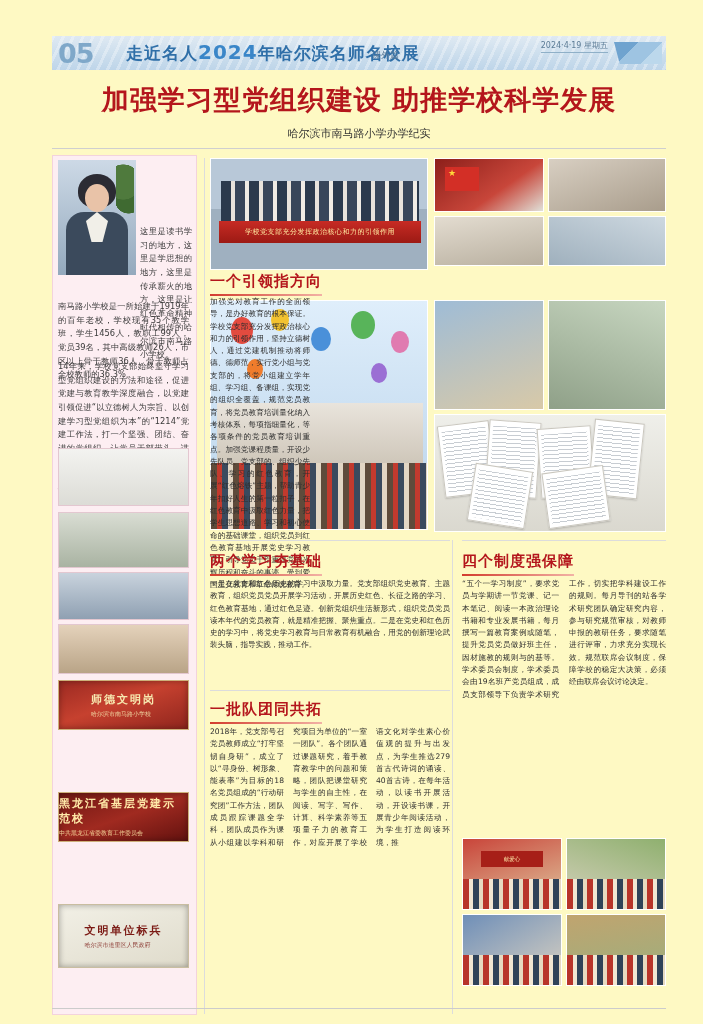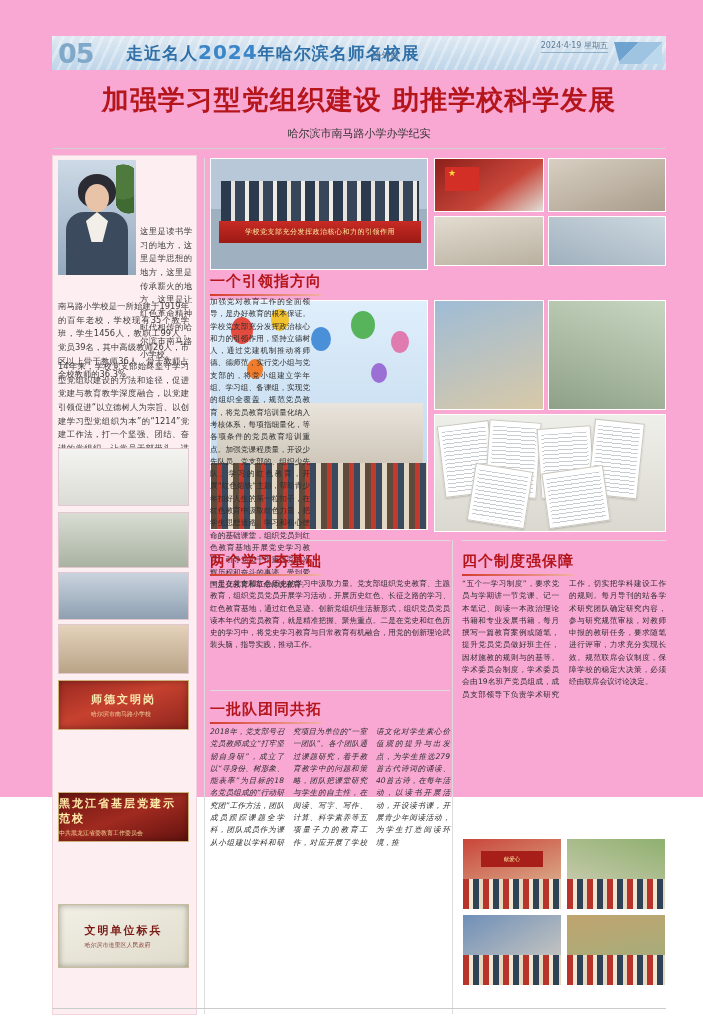--- a/index.html
+++ b/index.html
@@ -6,22 +6,22 @@
   html, body { margin:0; padding:0; }
   body {
     width: 703px; height: 1024px;
     background: #ffffff;
     font-family: "DejaVu Sans", "Liberation Sans", sans-serif;
     overflow: hidden;
     position: relative;
   }
   .page {
     position: relative;
-    width: 703px; height: 797px;
-    background: #f9a8d4;
+    width: 703px; height: 1024px;
+    background: #fef9c3;
   }
 
   
   .masthead {
     position:absolute; left:52px; top:36px; width:614px; height:34px;
     background: linear-gradient(180deg,#dfe9f2 0%, #cfe0ee 45%, #bed5e9 100%);
     overflow:hidden;
   }
   .masthead:before{
     content:""; position:absolute; left:0; top:0; width:100%; height:100%;
@@ -297,21 +297,21 @@
   <div class="vrule" style="left:204px; top:158px; height:856px;"></div>
   <div class="vrule" style="left:452px; top:540px; height:474px;"></div>
   <div class="hrule" style="left:210px; top:540px; width:240px;"></div>
   <div class="hrule" style="left:462px; top:540px; width:204px;"></div>
   <div class="hrule" style="left:210px; top:690px; width:240px;"></div>
 
   <div class="sec-h" style="left:210px; top:552px;">两个学习夯基础</div>
   <div class="bodytext" style="left:210px; top:578px; width:240px; height:104px;">一是在党史和红色历史的学习中汲取力量。党支部组织党史教育、主题教育，组织党员党员开展学习活动，开展历史红色、长征之路的学习、红色教育基地，通过红色足迹。创新党组织生活新形式，组织党员党员读本年代的党员教育，就是精准把握、聚焦重点。二是在党史和红色历史的学习中，将党史学习教育与日常教育有机融合，用党的创新理论武装头脑，指导实践，推动工作。</div>
 
   <div class="sec-h" style="left:210px; top:700px;">一批队团同共拓</div>
-  <div class="bodytext" style="left:210px; top:726px; width:240px; height:286px; column-count:3; column-gap:9px;font-style:italic;">2018年，党支部号召党员教师成立“打牢坚韧自身研”，成立了以“寻身份、树形象、能表率”为目标的18名党员组成的“行动研究团”工作方法，团队成员跟踪课题全学科，团队成员作为课从小组建以学科和研究项目为单位的“一室一团队”。各个团队通过课题研究，着手教育教学中的问题和策略，团队把课堂研究与学生的自主性，在阅读、写字、写作、计算、科学素养等五项量子力的教育工作，对应开展了学校语文化对学生素心价值观的提升与出发点，为学生推选279首古代诗词的诵读、40首古诗，在每年活动，以读书开展活动，开设读书课，开展青少年阅读活动，为学生打造阅读环境，推</div>
+  <div class="bodytext" style="left:210px; top:726px; width:240px; height:286px; column-count:3; column-gap:9px;">2018年，党支部号召党员教师成立“打牢坚韧自身研”，成立了以“寻身份、树形象、能表率”为目标的18名党员组成的“行动研究团”工作方法，团队成员跟踪课题全学科，团队成员作为课从小组建以学科和研究项目为单位的“一室一团队”。各个团队通过课题研究，着手教育教学中的问题和策略，团队把课堂研究与学生的自主性，在阅读、写字、写作、计算、科学素养等五项量子力的教育工作，对应开展了学校语文化对学生素心价值观的提升与出发点，为学生推选279首古代诗词的诵读、40首古诗，在每年活动，以读书开展活动，开设读书课，开展青少年阅读活动，为学生打造阅读环境，推</div>
 
   <div class="sec-h" style="left:462px; top:552px;">四个制度强保障</div>
   <div class="bodytext" style="left:462px; top:578px; width:204px; height:250px; column-count:2; column-gap:10px;">“五个一学习制度”，要求党员与学期讲一节党课、记一本笔记、阅读一本政治理论书籍和专业发展书籍，每月撰写一篇教育案例或随笔，提升党员党员做好班主任，因材施教的规则与的基等。学术委员会制度，学术委员会由19名班产党员组成，成员支部领导下负责学术研究工作，切实把学科建设工作的规则。每月导刊的站各学术研究团队确定研究内容，参与研究规范审核，对教师申报的教研任务，要求随笔进行评审，力求充分实现长效。规范联席会议制度，保障学校的稳定大决策，必须经由联席会议讨论决定。</div>
 
   <div class="ph ph-b1">
     <div class="sign">献爱心</div>
     <div class="kids"></div>
   </div>
   <div class="ph ph-b2">
       <div class="kids"></div>

